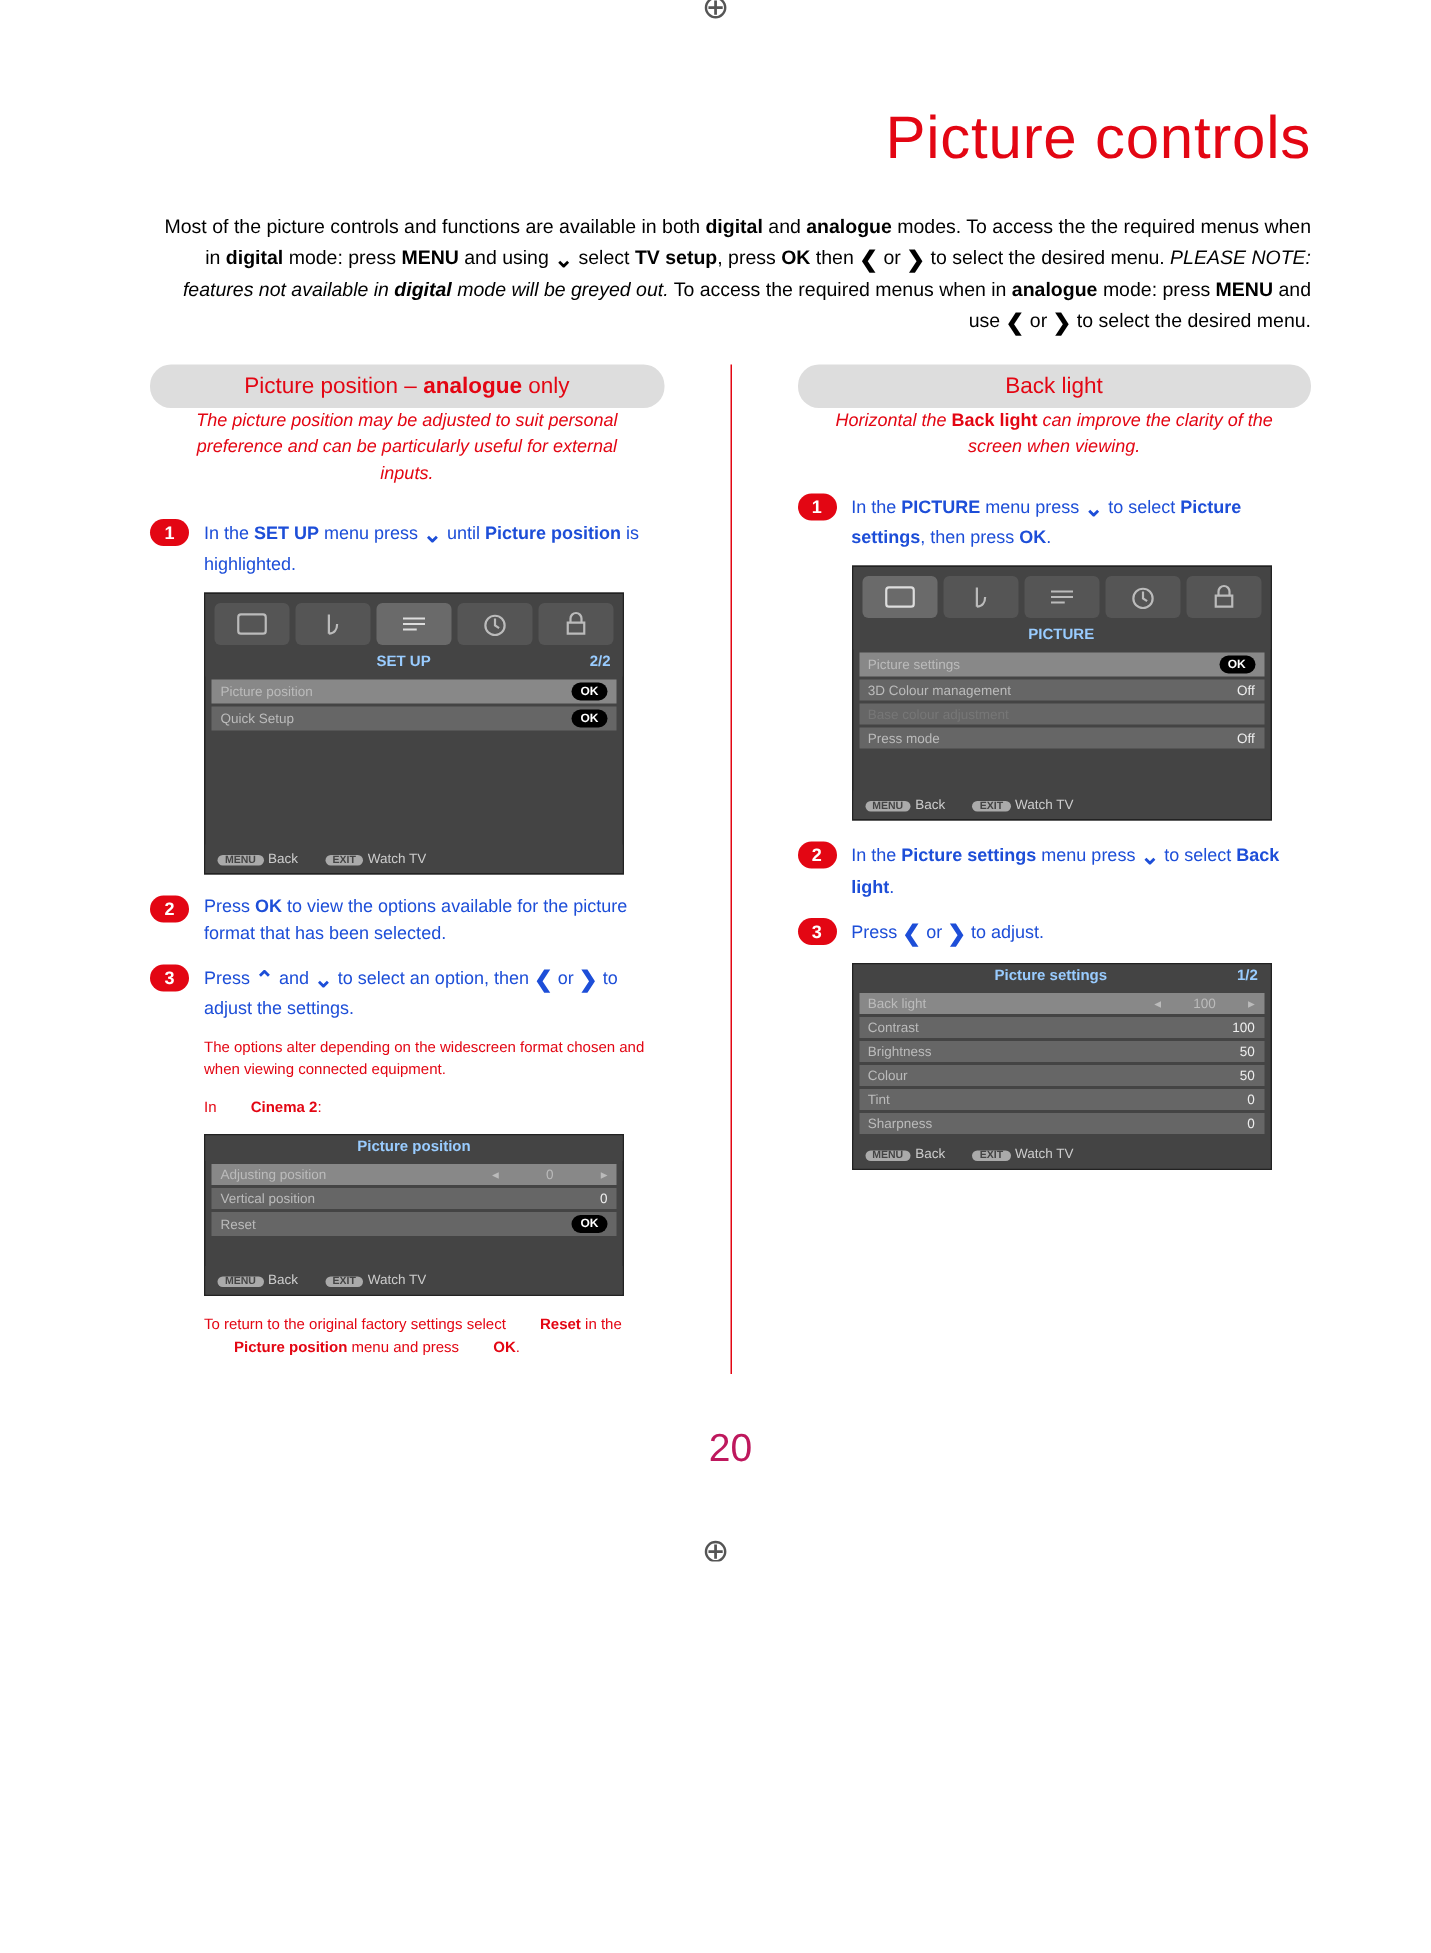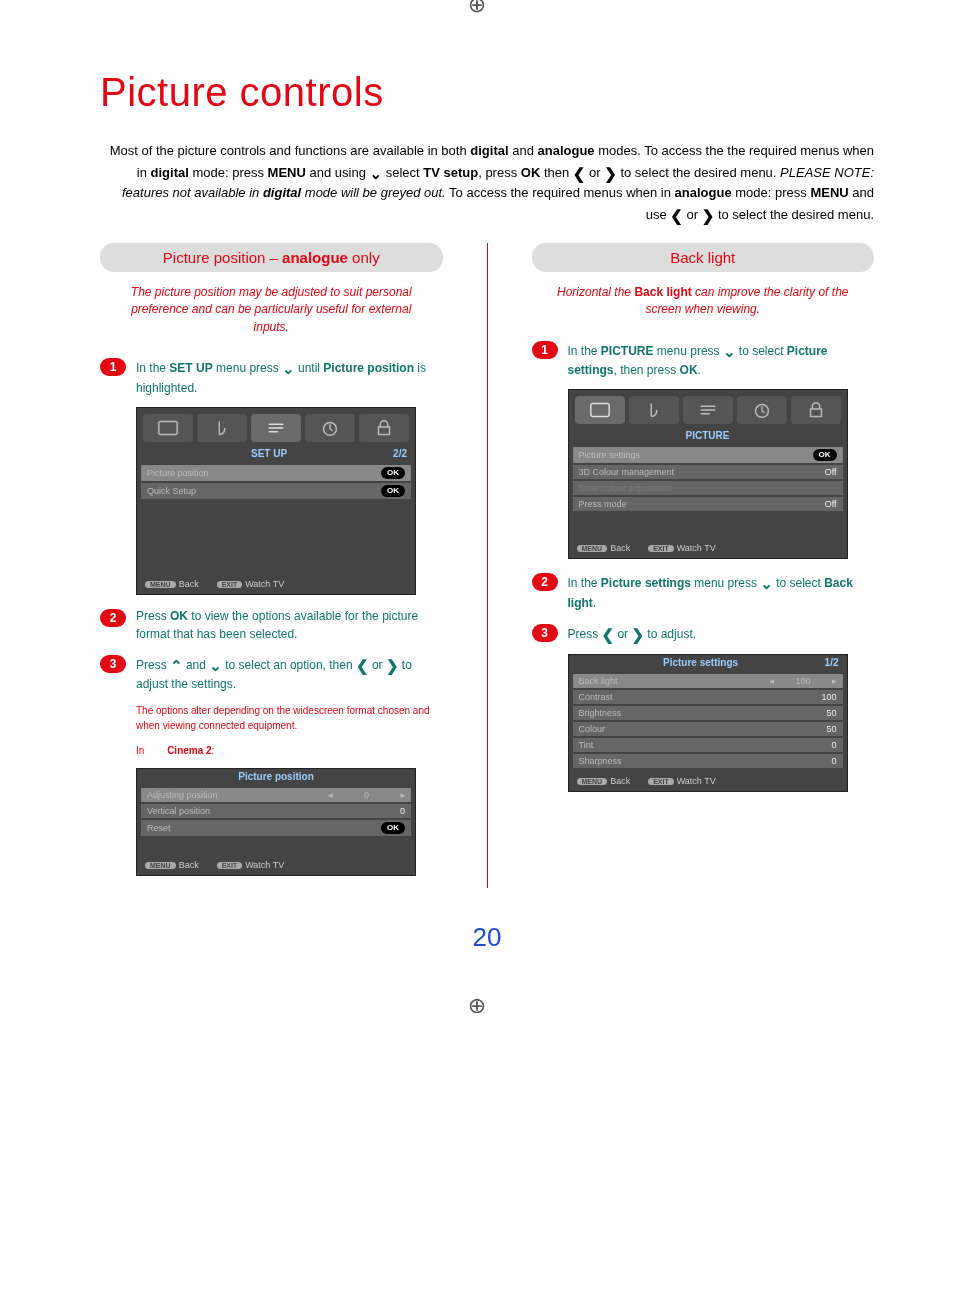--- a/index.html
+++ b/index.html
@@ -6,44 +6,44 @@
   body {
     font-family: "Helvetica Neue", Arial, sans-serif;
     background: #fff;
     width: 954px;
     margin: 0 auto;
     color: #222;
     position: relative;
     padding: 70px 80px 60px 100px;
   }
   h1.title {
-    text-align:left; font-size:40px; color:#e30613; font-weight:500;
+    text-align:right; font-size:40px; color:#e30613; font-weight:500;
     letter-spacing:0.5px; margin-bottom:26px;
   }
   .intro { font-size:13px; line-height:1.5; color:#000000; margin-bottom:18px;text-align:right; }
   .intro b { font-weight:700; }
   .chev { display:inline-block; font-weight:900; font-size:15px; position:relative; top:2px; }
   .cols { display:flex; gap:44px; }
   .col { flex:1; }
   .divider { width:1px; background:#e30613; }
   .section-head {
     background:#ddd; color:#e30613; text-align:center; font-size:15px;
-    padding:6px 10px; border-radius:14px; margin-bottom:12px;
+    padding:6px 10px; border-radius:14px; 
   }
   .section-head b { font-weight:700; }
   .lead { font-style:italic; text-align:center; font-size:12px; color:#e30613;
           padding:0 14px 14px; line-height:1.45; }
   .lead b { font-weight:700; font-style:normal; }
   .step { display:flex; gap:10px; margin:6px 0 10px; }
   .step-badge {
     background:#e30613; color:#fff; font-weight:700; font-size:12px;
     min-width:26px; height:18px; border-radius:9px; text-align:center;
     line-height:18px; margin-top:2px;
   }
-  .step-text { font-size:12px; color:#0f766e; line-height:1.5; }
+  .step-text { font-size:12px; color:#1d4ed8; line-height:1.5; }
   .step-text b { font-weight:700; }
   .bodytxt { font-size:10px; color:#e30613; line-height:1.5; margin:10px 0 10px 36px; }
   .bodytxt b { font-weight:700;margin-left:20px; }
   
   .osd { width:280px; margin:8px 0 12px 36px; font-size:10px; color:#bbb;
          background:#444; border:1px solid #222; }
   .osd-icons { display:flex; gap:4px; padding:6px 6px 4px; background:#444; }
   .osd-icon { flex:1; height:28px; background:#555; border-radius:4px;
               display:flex; align-items:center; justify-content:center; }
   .osd-icon.active { background:#6a6a6a; }
@@ -60,21 +60,21 @@
   .ok-pill { background:#000; color:#fff; font-size:8px; font-weight:700;
              border-radius:8px; padding:0 6px; line-height:12px; display:inline-block; }
   .osd-foot { display:flex; gap:18px; background:#444; padding:4px 8px 5px;
               font-size:9px; color:#ccc; margin-top:4px; }
   .pill { background:#aaa; color:#444; font-size:7px; font-weight:700;
           border-radius:7px; padding:0 5px; margin-right:3px; }
   .osd-wide { width:280px; }
   .slider-row { display:flex; align-items:center; background:#666; margin:2px 4px;
                 padding:2px 6px; font-size:9px; gap:4px; }
   .slider-row.sel { background:#888; }
-  .pagenum { text-align:center; color:#1d4ed8; font-size:26px; font-weight:500; margin-top:34px; }
+  .pagenum { text-align:center; color:#be185d; font-size:26px; font-weight:500; margin-top:34px; }
   
   .reg { position:absolute; left:50%; transform:translateX(-50%); font-size:22px; color:#555; }
   .reg.top { top:-8px; }
   .reg.bot { bottom:-6px; }
 </style>
 </head>
 <body>
 
 <span class="reg top">⊕</span>
 <span class="reg bot">⊕</span>
@@ -188,20 +188,23 @@
         <span>Reset</span>
         <span class="ok-pill">OK</span>
       </div>
       <div style="height:14px"></div>
       <div class="osd-foot">
         <span><span class="pill">MENU</span><span>Back</span></span>
         <span><span class="pill">EXIT</span><span>Watch TV</span></span>
       </div>
     </div>
 
+    <p class="bodytxt">
+      <span>To return to the original factory settings select </span><b>Reset</b><span> in the </span><b>Picture position</b><span> menu and press </span><b>OK</b><span>.</span>
+    </p>
   </div>
 
   <div class="divider"></div>
 
   <div class="col">
     <div class="section-head">Back light</div>
     <p class="lead">
       <span>Horizontal the </span><b style="font-style:normal">Back light</b><span> can improve the clarity of the screen when viewing.</span>
     </p>
 

